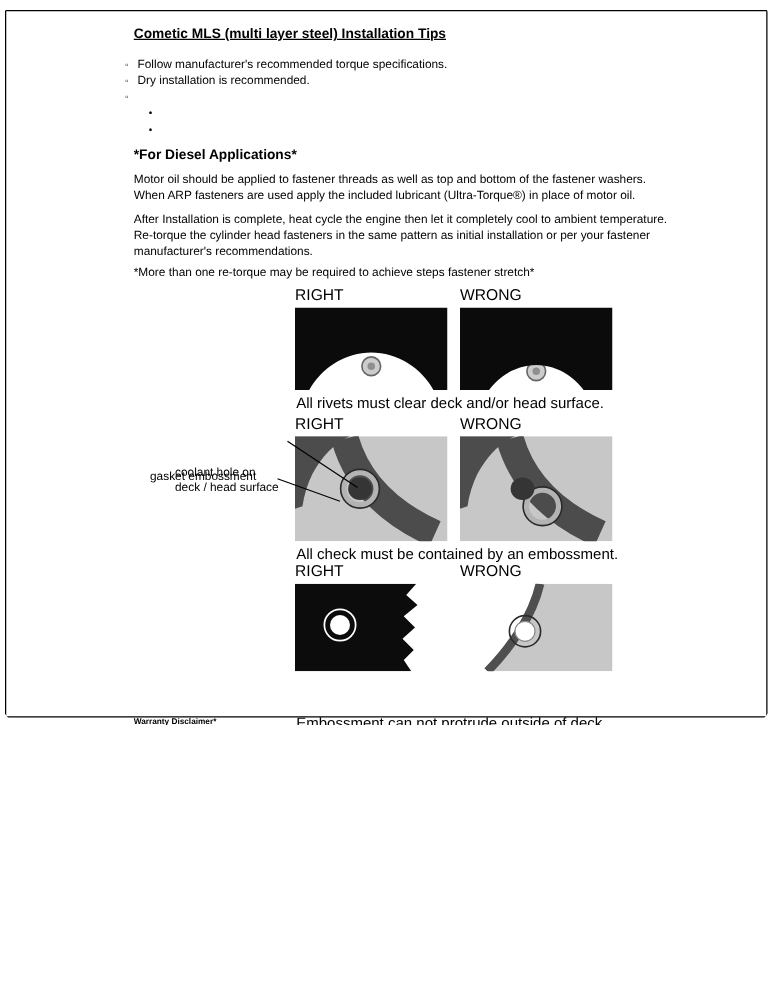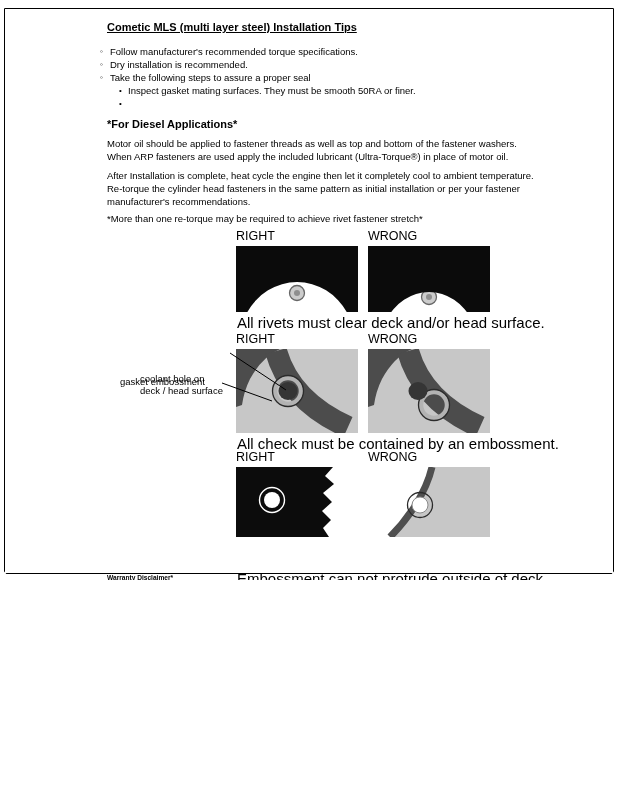--- a/index.html
+++ b/index.html
@@ -25,21 +25,21 @@
 
   .hdr { left:236px; width:254px; display:flex; justify-content:space-between; font-size:12.5px; }
   .hdr span { width:122px; text-align:left; }
   .r1h{top:229px}.r2h{top:332px}.r3h{top:450px}
 
   .panel { width:122px; }
   .panel svg { display:block; width:100%; height:100%; }
   .pl{left:236px}.pr{left:368px}
   .r1{top:246px;height:66px}.r2{top:349px;height:84px}.r3{top:467px;height:70px}
 
-  .cap { left:237px; font-size:15px; line-height:13px; }
+  .cap { left:237px; font-size:12px; line-height:13px; }
   .cap1{top:316px}.cap2{top:437px}.cap3{top:540px;}
 
   .callout { font-size:9.5px; line-height:12px; }
   .co1{left:140px; top:341px;}
   .co2{left:120px; top:376px; white-space:nowrap;}
   .connectors{left:120px; top:338px; width:180px; height:75px; pointer-events:none;}
 
   .disclaimer { left:107px; top:574px; width:424px; font-size:6.3px; line-height:7.3px; }
   .disclaimer h3 { font-size:6.6px; font-weight:bold; margin-bottom:5px; }
   .disclaimer p { margin-bottom:5px; }
@@ -59,35 +59,33 @@
     <div class="tip">
       <span class="glyph">◦</span>
       <span>Follow manufacturer's recommended torque specifications.</span>
     </div>
     <div class="tip">
       <span class="glyph">◦</span>
       <span>Dry installation is recommended.</span>
     </div>
     <div class="tip">
       <span class="glyph">◦</span>
-      <span>Take the following steps to assure a proper seal</span>
     </div>
     <div class="tip sub">
       <span class="glyph">•</span>
-      <span>Inspect gasket mating surfaces.  They must be smooth 50RA or finer.</span>
     </div>
     <div class="tip sub">
       <span class="glyph">•</span>
     </div>
   </div>
 
   <h2 class="abs h2">*For Diesel Applications*</h2>
   <p class="abs para p1">Motor oil should be applied to fastener threads as well as top and bottom of the fastener washers. When ARP fasteners are used apply the included lubricant (Ultra-Torque®) in place of motor oil.</p>
   <p class="abs para p2">After Installation is complete, heat cycle the engine then let it completely cool to ambient temperature. Re-torque the cylinder head fasteners in the same pattern as initial installation or per your fastener manufacturer's recommendations.</p>
-  <p class="abs para note">*More than one re-torque may be required to achieve rivet fastener stretch*</p>
+  <p class="abs para note">*More than one re-torque may be required to achieve steps fastener stretch*</p>
 
   <div class="abs hdr r1h">
     <span>RIGHT</span>
     <span>WRONG</span>
   </div>
   <div class="abs panel pl r1">
     <svg viewBox="0 0 122 66">
       <rect width="122" height="66" fill="#ffffff"></rect>
       <circle cx="61" cy="47" r="7.5" fill="#cccccc" stroke="#666666" stroke-width="1.3"></circle>
       <circle cx="61" cy="47" r="3" fill="#8f8f8f"></circle>

